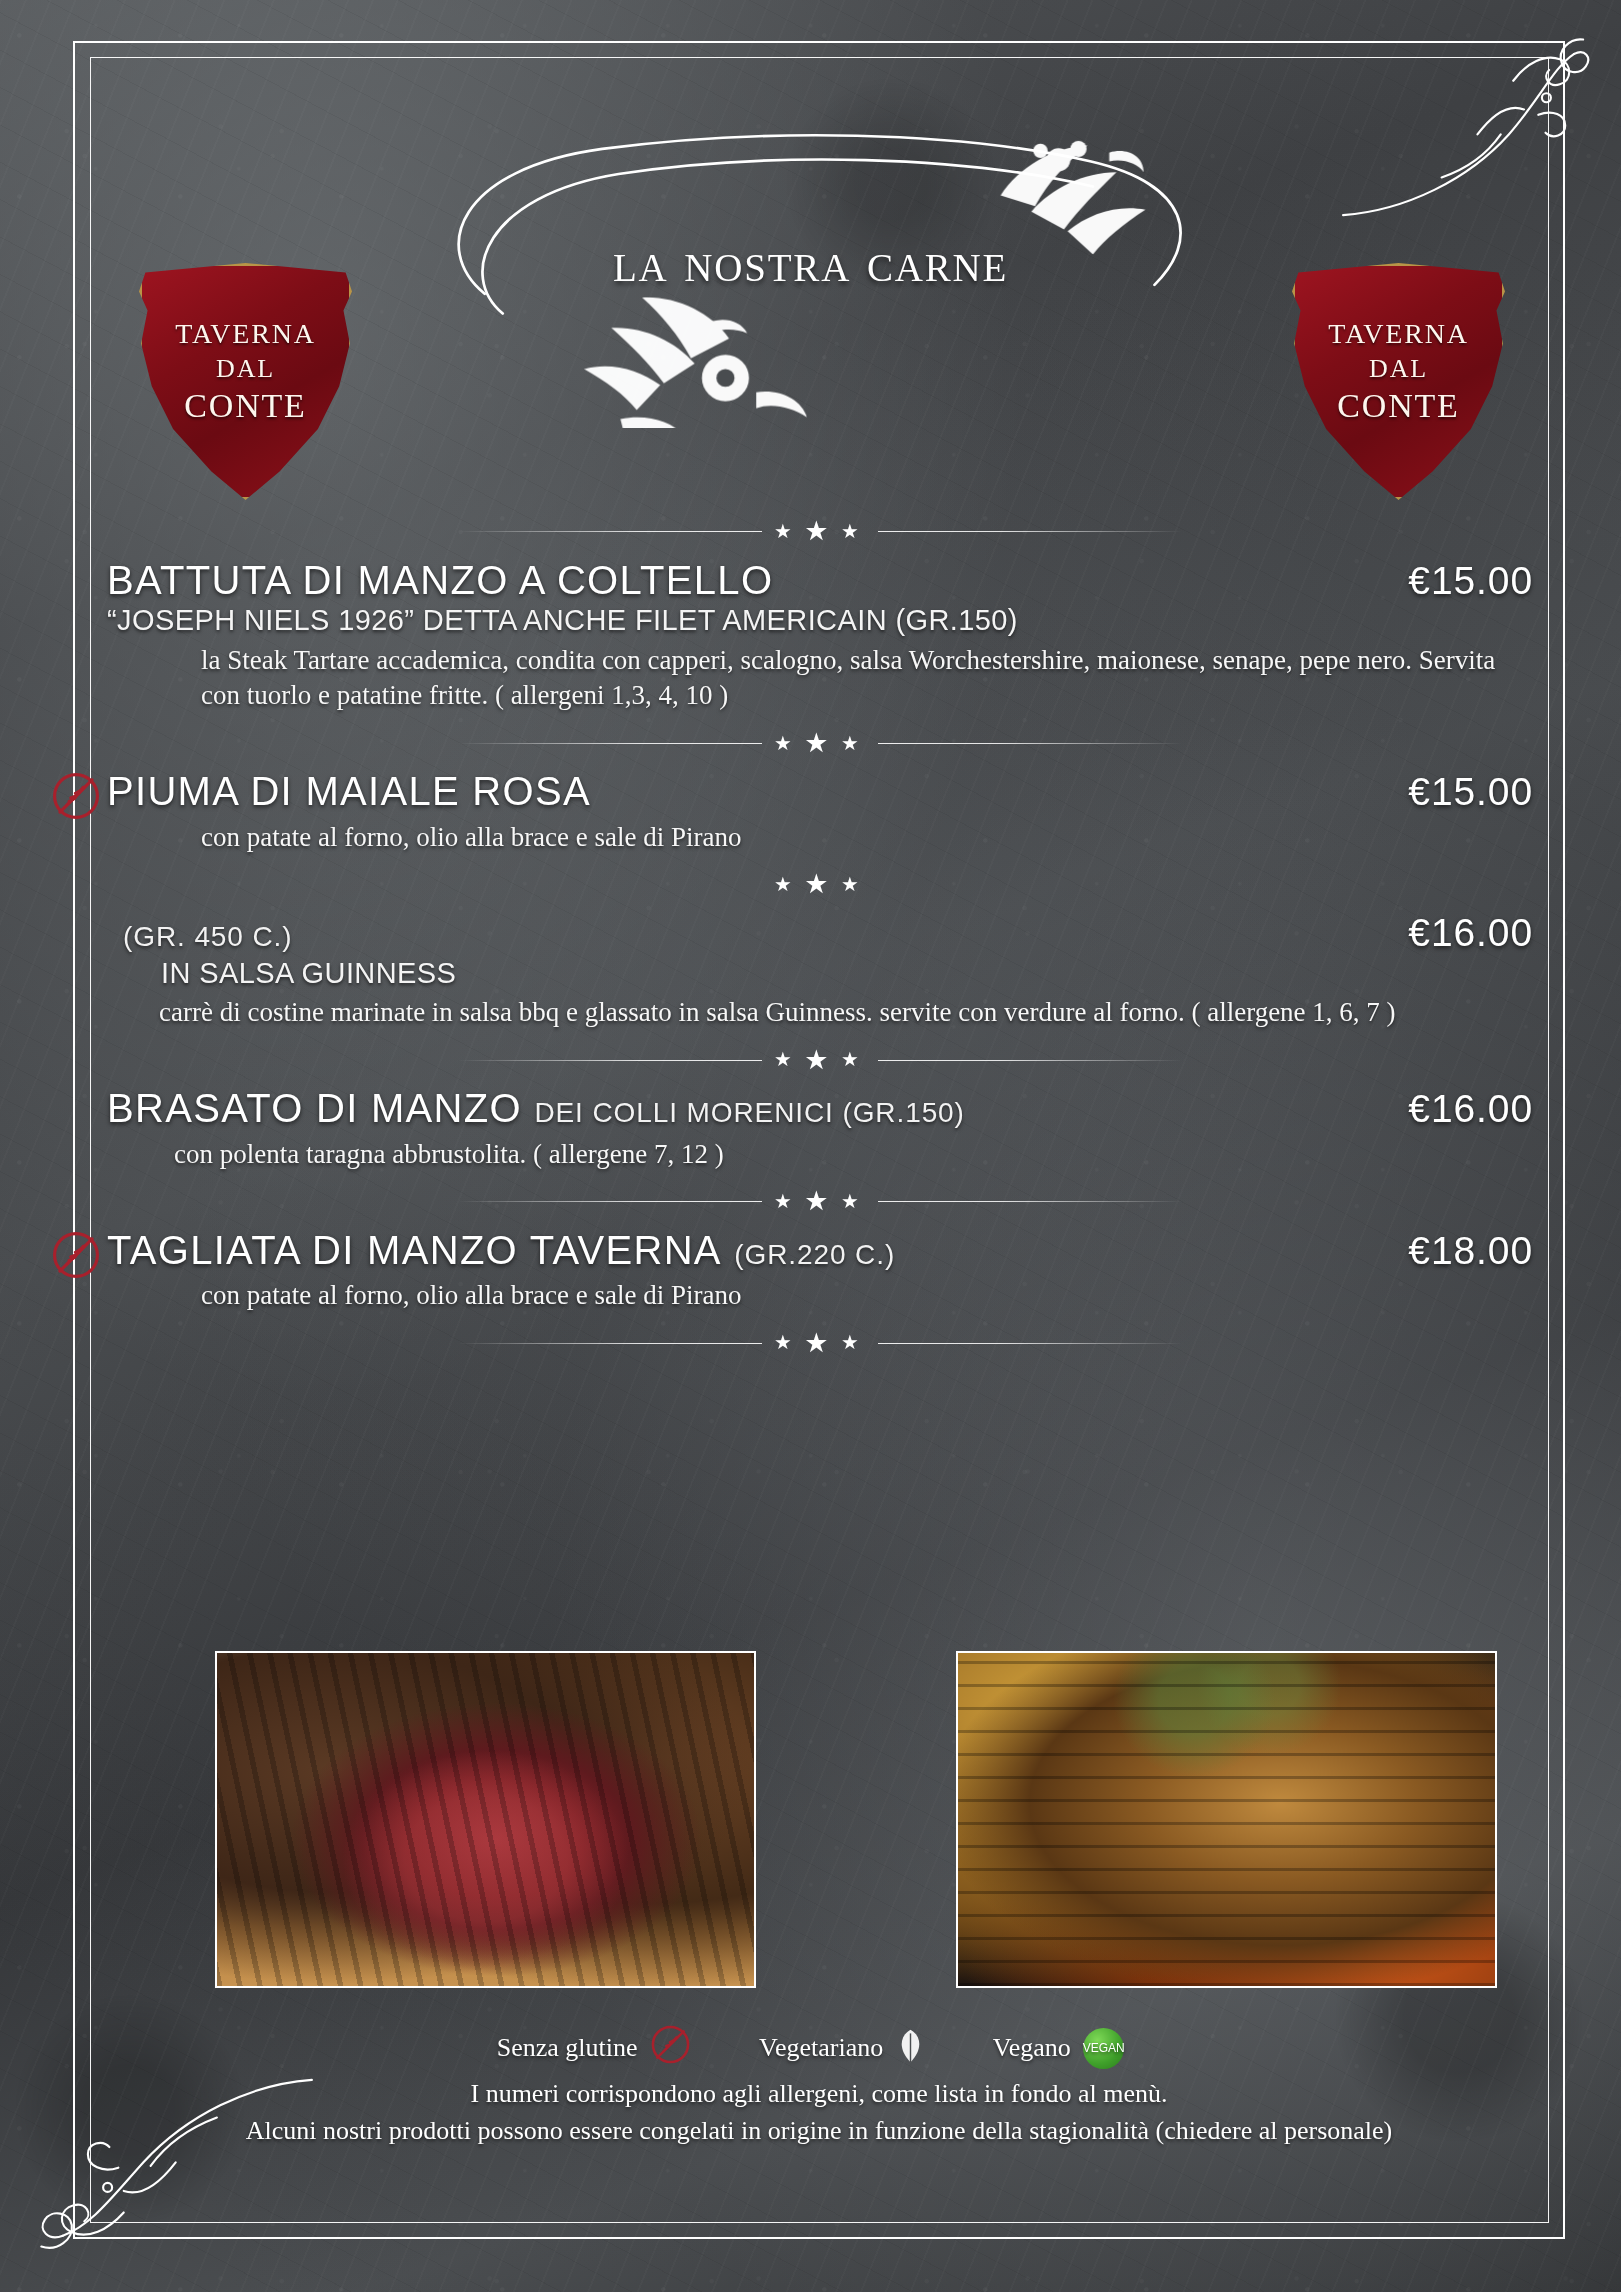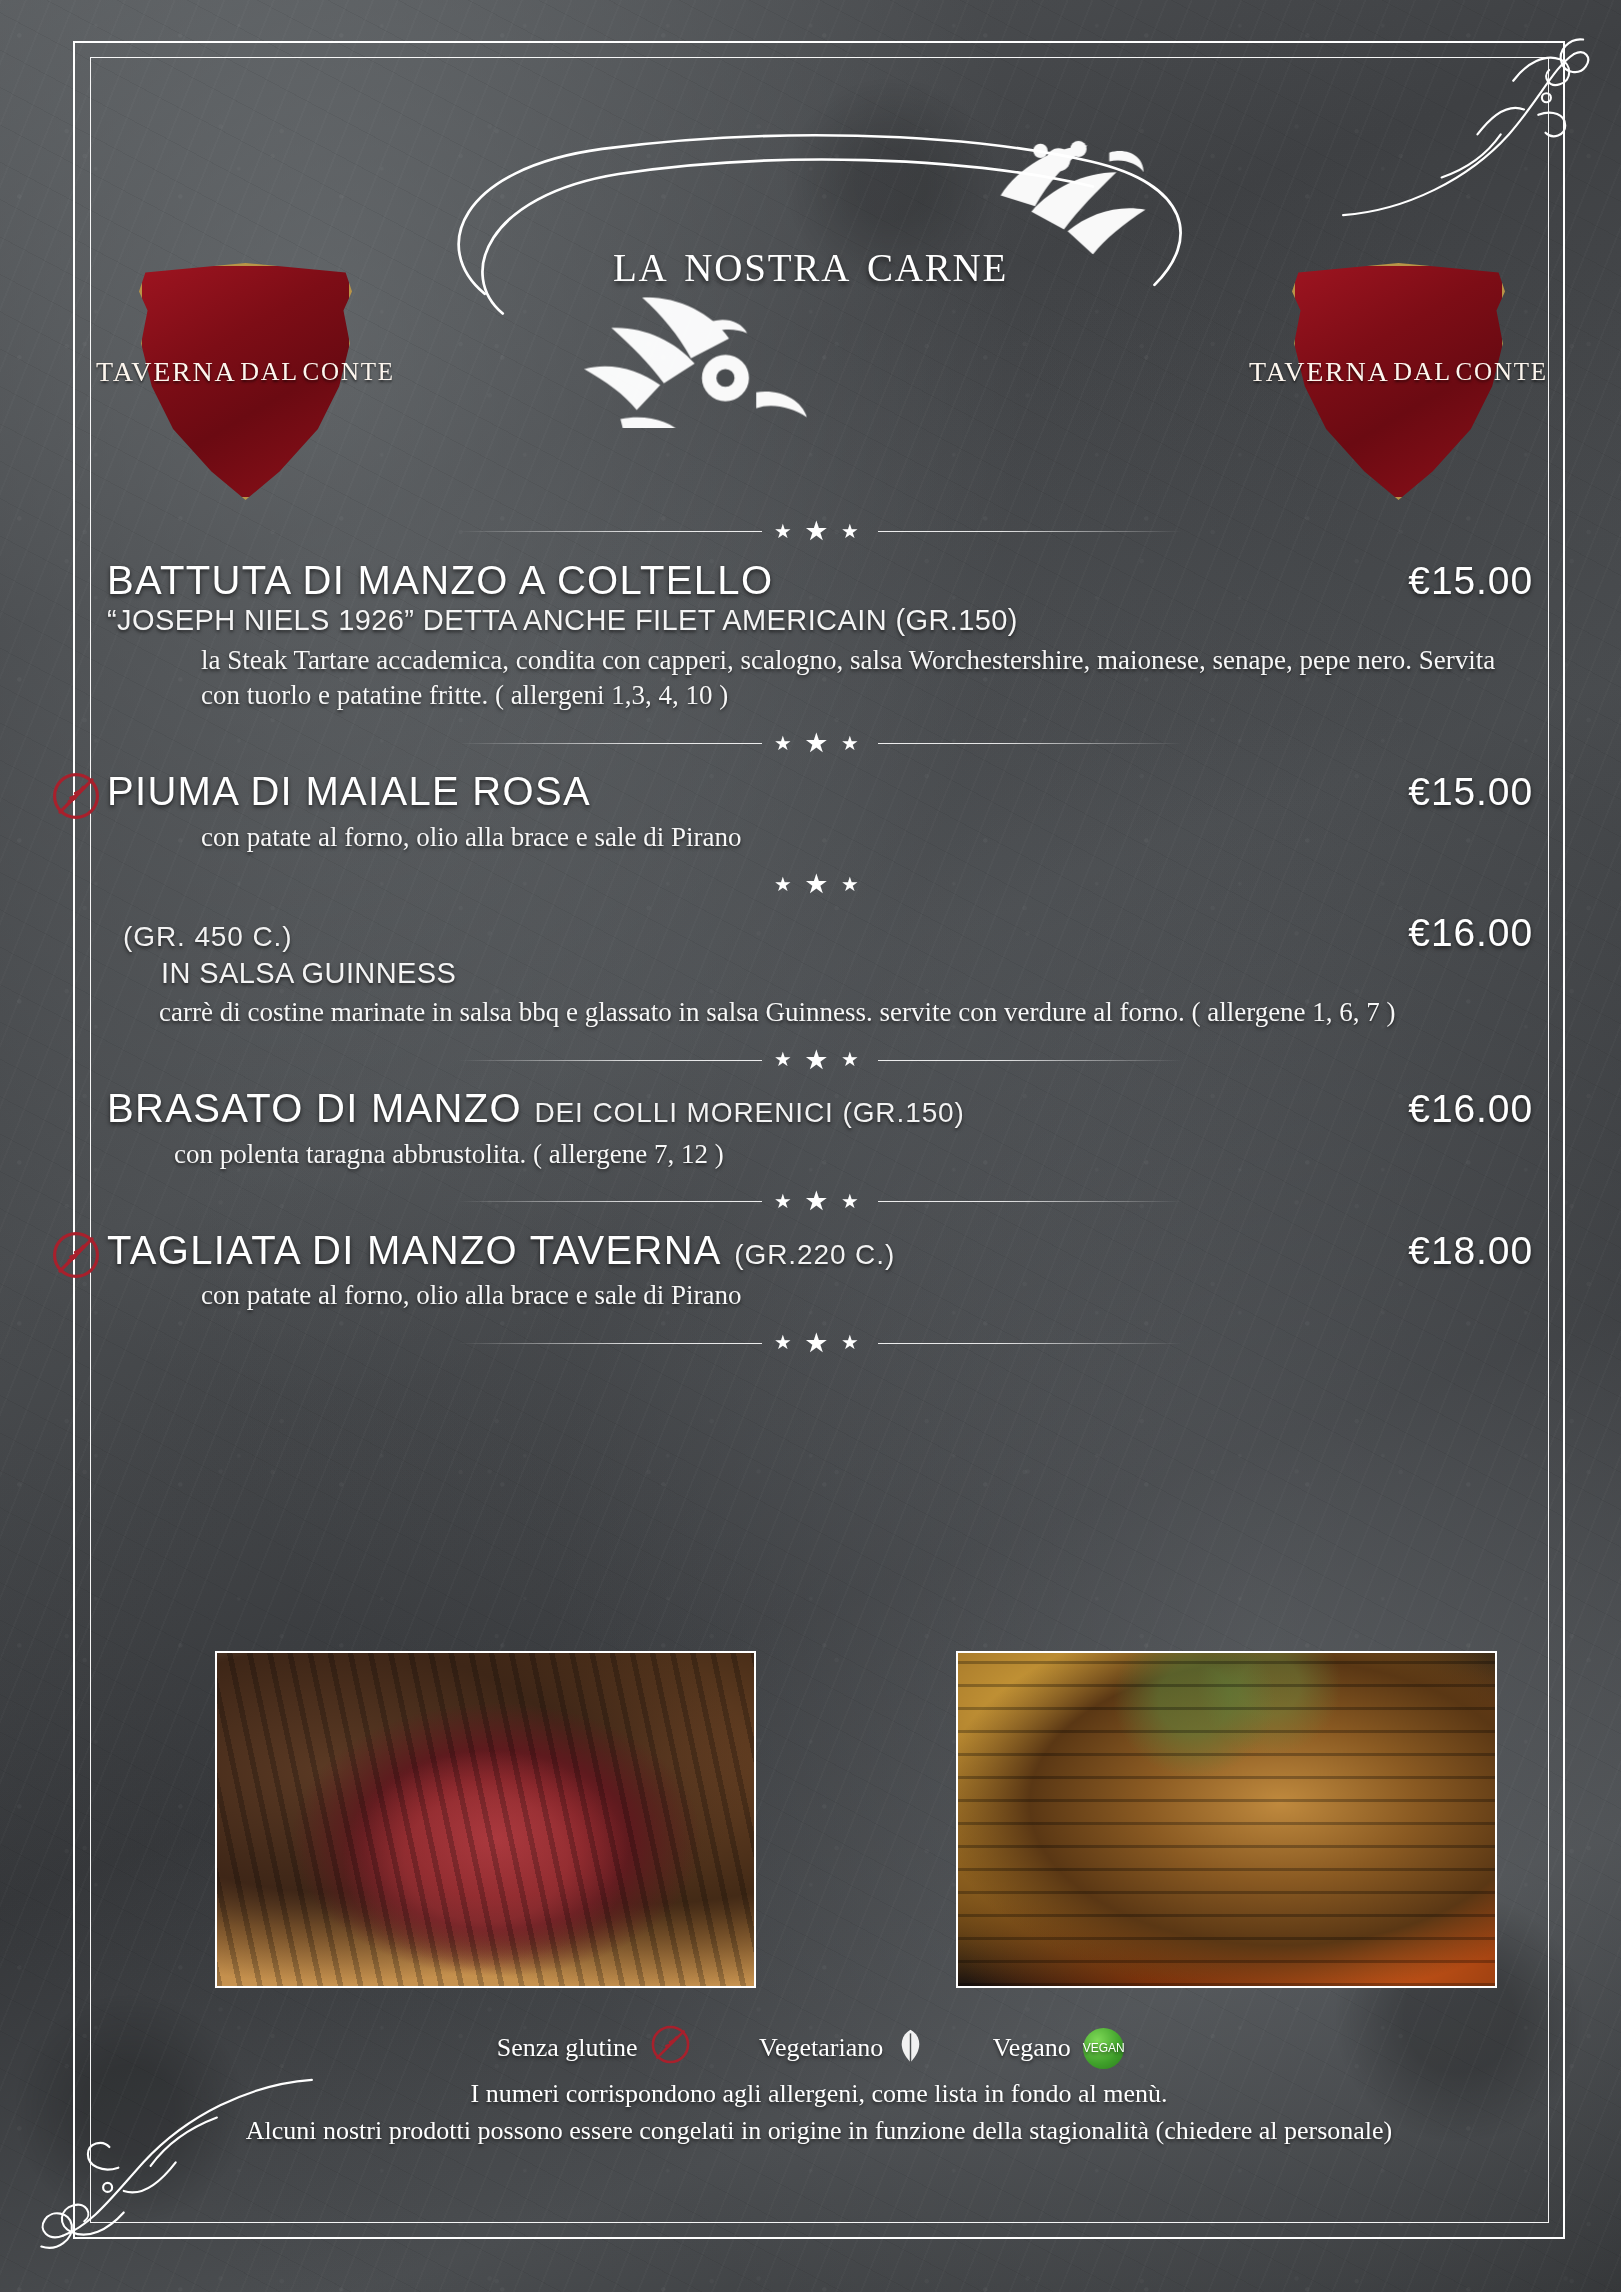--- a/index.html
+++ b/index.html
@@ -95,34 +95,34 @@
     inset: 0;
     background: linear-gradient(150deg, #9d1420 0%, #7d0d16 35%, #6b0a12 60%, #8c1019 100%);
     border: 3.6px solid #b99447;
     clip-path: polygon(50% 0%, 97% 4%, 100% 12%, 96% 20%, 99% 34%, 94% 52%, 84% 70%, 66% 88%, 50% 100%, 34% 88%, 16% 70%, 6% 52%, 1% 34%, 4% 20%, 0% 12%, 3% 4%);
     box-shadow: 0 0 16px rgba(0,0,0,0.55);
   }
   .crest-text {
     position: absolute;
     inset: 0;
     display: flex;
-    flex-direction: row;
+    flex-direction: column;
     justify-content: center;
     align-items: center;
     gap: 3.6px;
     font-family: "Liberation Serif", serif;
     font-size: 28px;
     letter-spacing: 1.8px;
     text-transform: uppercase;
     color: #fdf6ee;
     text-shadow: 0 1.8px 2.7px rgba(0,0,0,0.6);
     padding-bottom: 19.7px;
   }
   .crest-text .l2 { font-size: 26px; }
-  .crest-text .l3 { font-size: 25px; text-align: right; }
+  .crest-text .l3 { font-size: 34px; text-align: right; }
 
   .title-wrap {
     position: absolute;
     left: 376px;
     right: 376px;
     top: 0;
     height: 322px;
   }
   .title-oval {
     position: absolute;

